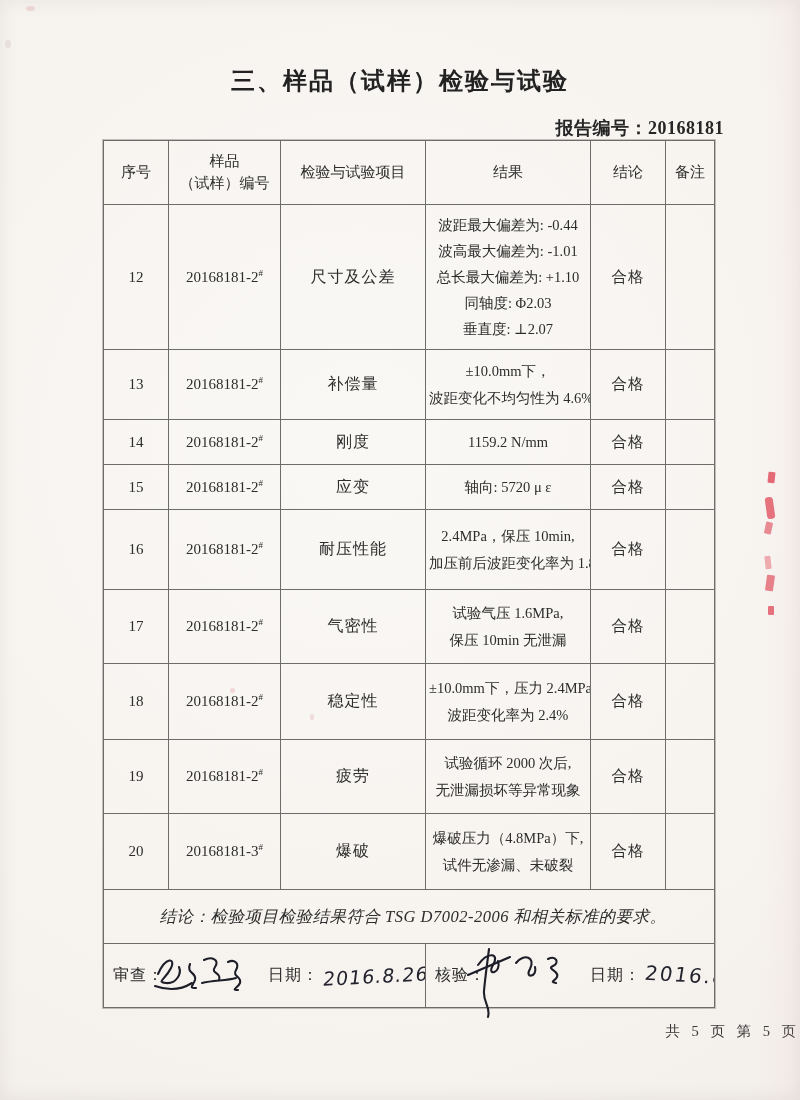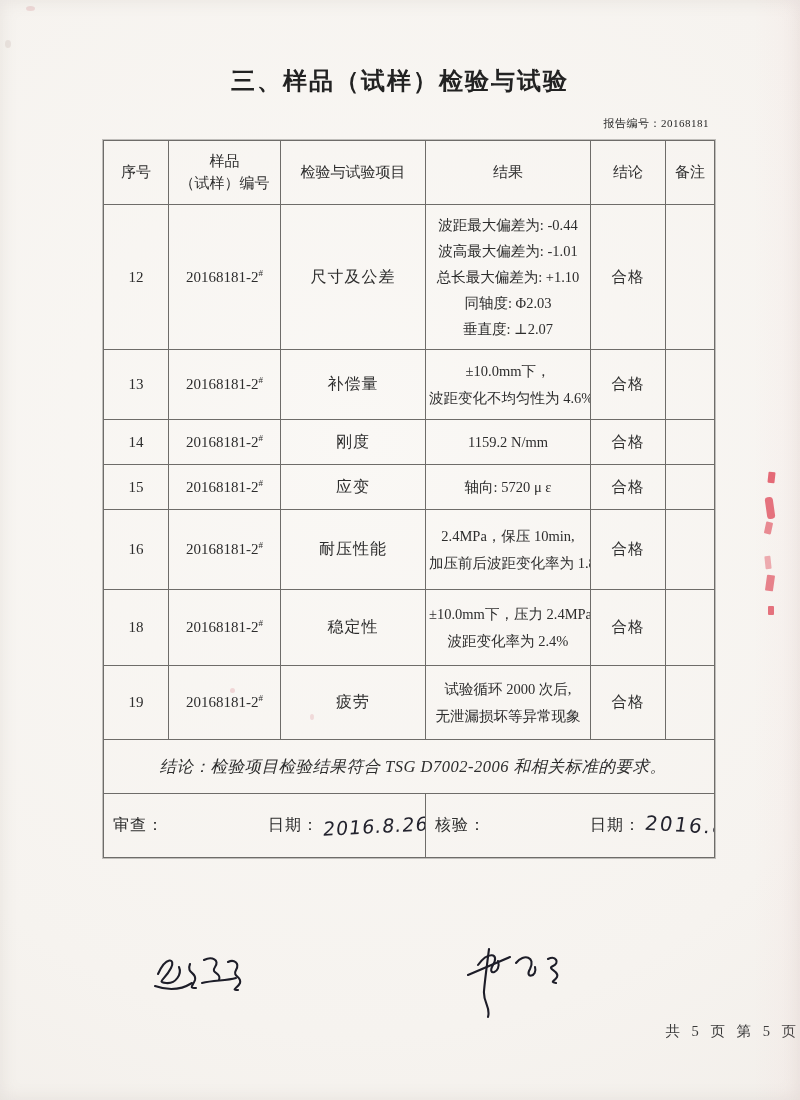--- a/index.html
+++ b/index.html
@@ -23,22 +23,22 @@
     background:linear-gradient(to left, rgba(235,190,195,.10), rgba(235,190,195,0));
     pointer-events:none;
   }
   .doc-title{
     position:absolute;top:65px;left:0;width:100%;
     text-align:center;
     font-family:"Liberation Sans","DejaVu Sans",sans-serif;
     font-weight:bold;font-size:24px;letter-spacing:2px;color:#222;
   }
   .report-no{
-    position:absolute;top:116px;left:98px;width:611px;
-    text-align:right;font-size:11px;color:#262626;letter-spacing:.5px;
+    position:absolute;top:116px;left:113px;width:611px;
+    text-align:right;font-size:18px;color:#262626;letter-spacing:.5px;font-weight:bold;
   }
   table.report{
     position:absolute;left:103px;top:140px;width:611px;
     border-collapse:collapse;table-layout:fixed;
     font-size:15px;color:#2d2d2d;
   }
   table.report td,table.report th{
     border:1px solid #6e6c69;
     text-align:center;vertical-align:middle;
     padding:2px 3px;font-weight:normal;
@@ -174,20 +174,31 @@
         <td><span>20168181-2</span><sup class="hash">#</sup></td>
         <td class="c-item">耐压性能</td>
         <td class="c-result">
           <div class="rl">2.4MPa，保压 10min,</div>
           <div class="rl">加压前后波距变化率为 1.8%</div>
         </td>
         <td class="c-pass">合格</td>
         <td></td>
       </tr>
 
+      <tr class="h-74">
+        <td>17</td>
+        <td><span>20168181-2</span><sup class="hash">#</sup></td>
+        <td class="c-item">气密性</td>
+        <td class="c-result">
+          <div class="rl">试验气压 1.6MPa,</div>
+          <div class="rl">保压 10min 无泄漏</div>
+        </td>
+        <td class="c-pass">合格</td>
+        <td></td>
+      </tr>
 
       <tr class="h-76">
         <td>18</td>
         <td><span>20168181-2</span><sup class="hash">#</sup></td>
         <td class="c-item">稳定性</td>
         <td class="c-result">
           <div class="rl">±10.0mm下，压力 2.4MPa,</div>
           <div class="rl">波距变化率为 2.4%</div>
         </td>
         <td class="c-pass">合格</td>
@@ -199,20 +210,31 @@
         <td><span>20168181-2</span><sup class="hash">#</sup></td>
         <td class="c-item">疲劳</td>
         <td class="c-result">
           <div class="rl">试验循环 2000 次后,</div>
           <div class="rl">无泄漏损坏等异常现象</div>
         </td>
         <td class="c-pass">合格</td>
         <td></td>
       </tr>
 
+      <tr class="h-76">
+        <td>20</td>
+        <td><span>20168181-3</span><sup class="hash">#</sup></td>
+        <td class="c-item">爆破</td>
+        <td class="c-result">
+          <div class="rl">爆破压力（4.8MPa）下,</div>
+          <div class="rl">试件无渗漏、未破裂</div>
+        </td>
+        <td class="c-pass">合格</td>
+        <td></td>
+      </tr>
 
       <tr class="h-54">
         <td class="c-conclusion" colspan="6">结论：检验项目检验结果符合 TSG D7002-2006 和相关标准的要求。</td>
       </tr>
 
       <tr class="h-64">
         <td class="c-sign" colspan="3">
           <div class="sign-flex">
             <span class="sign-label">审查：</span>
             <span class="sig-space"></span>

